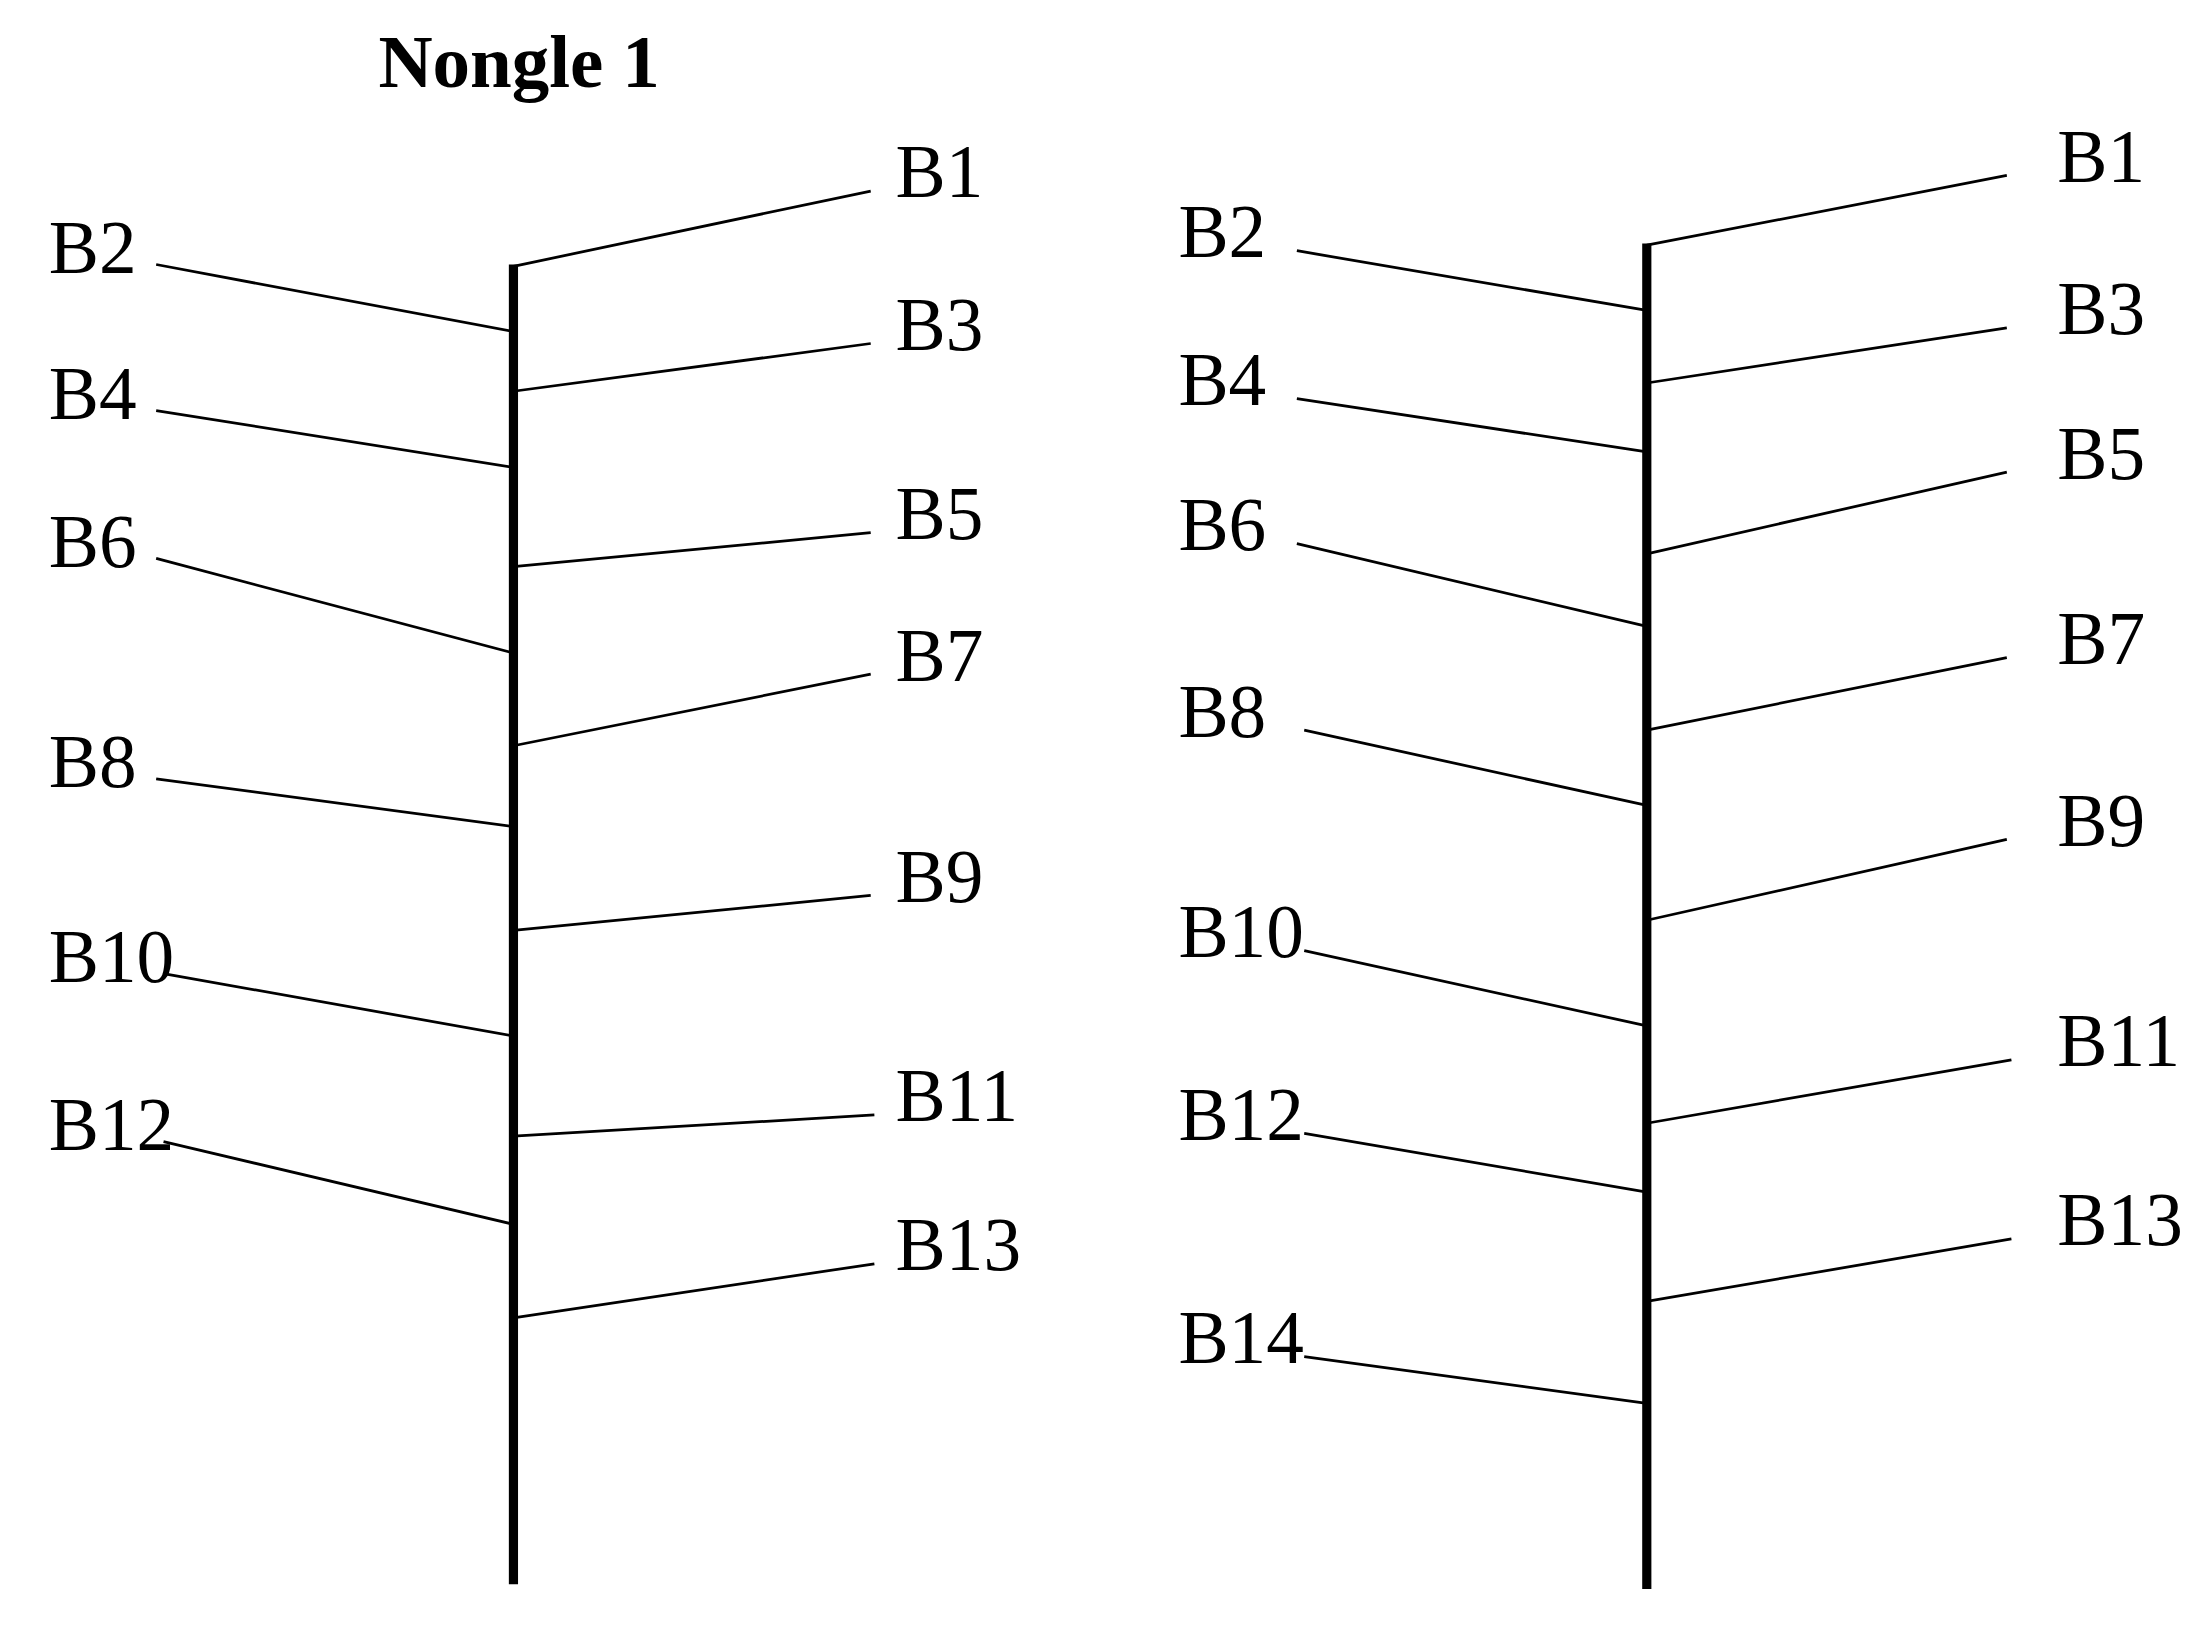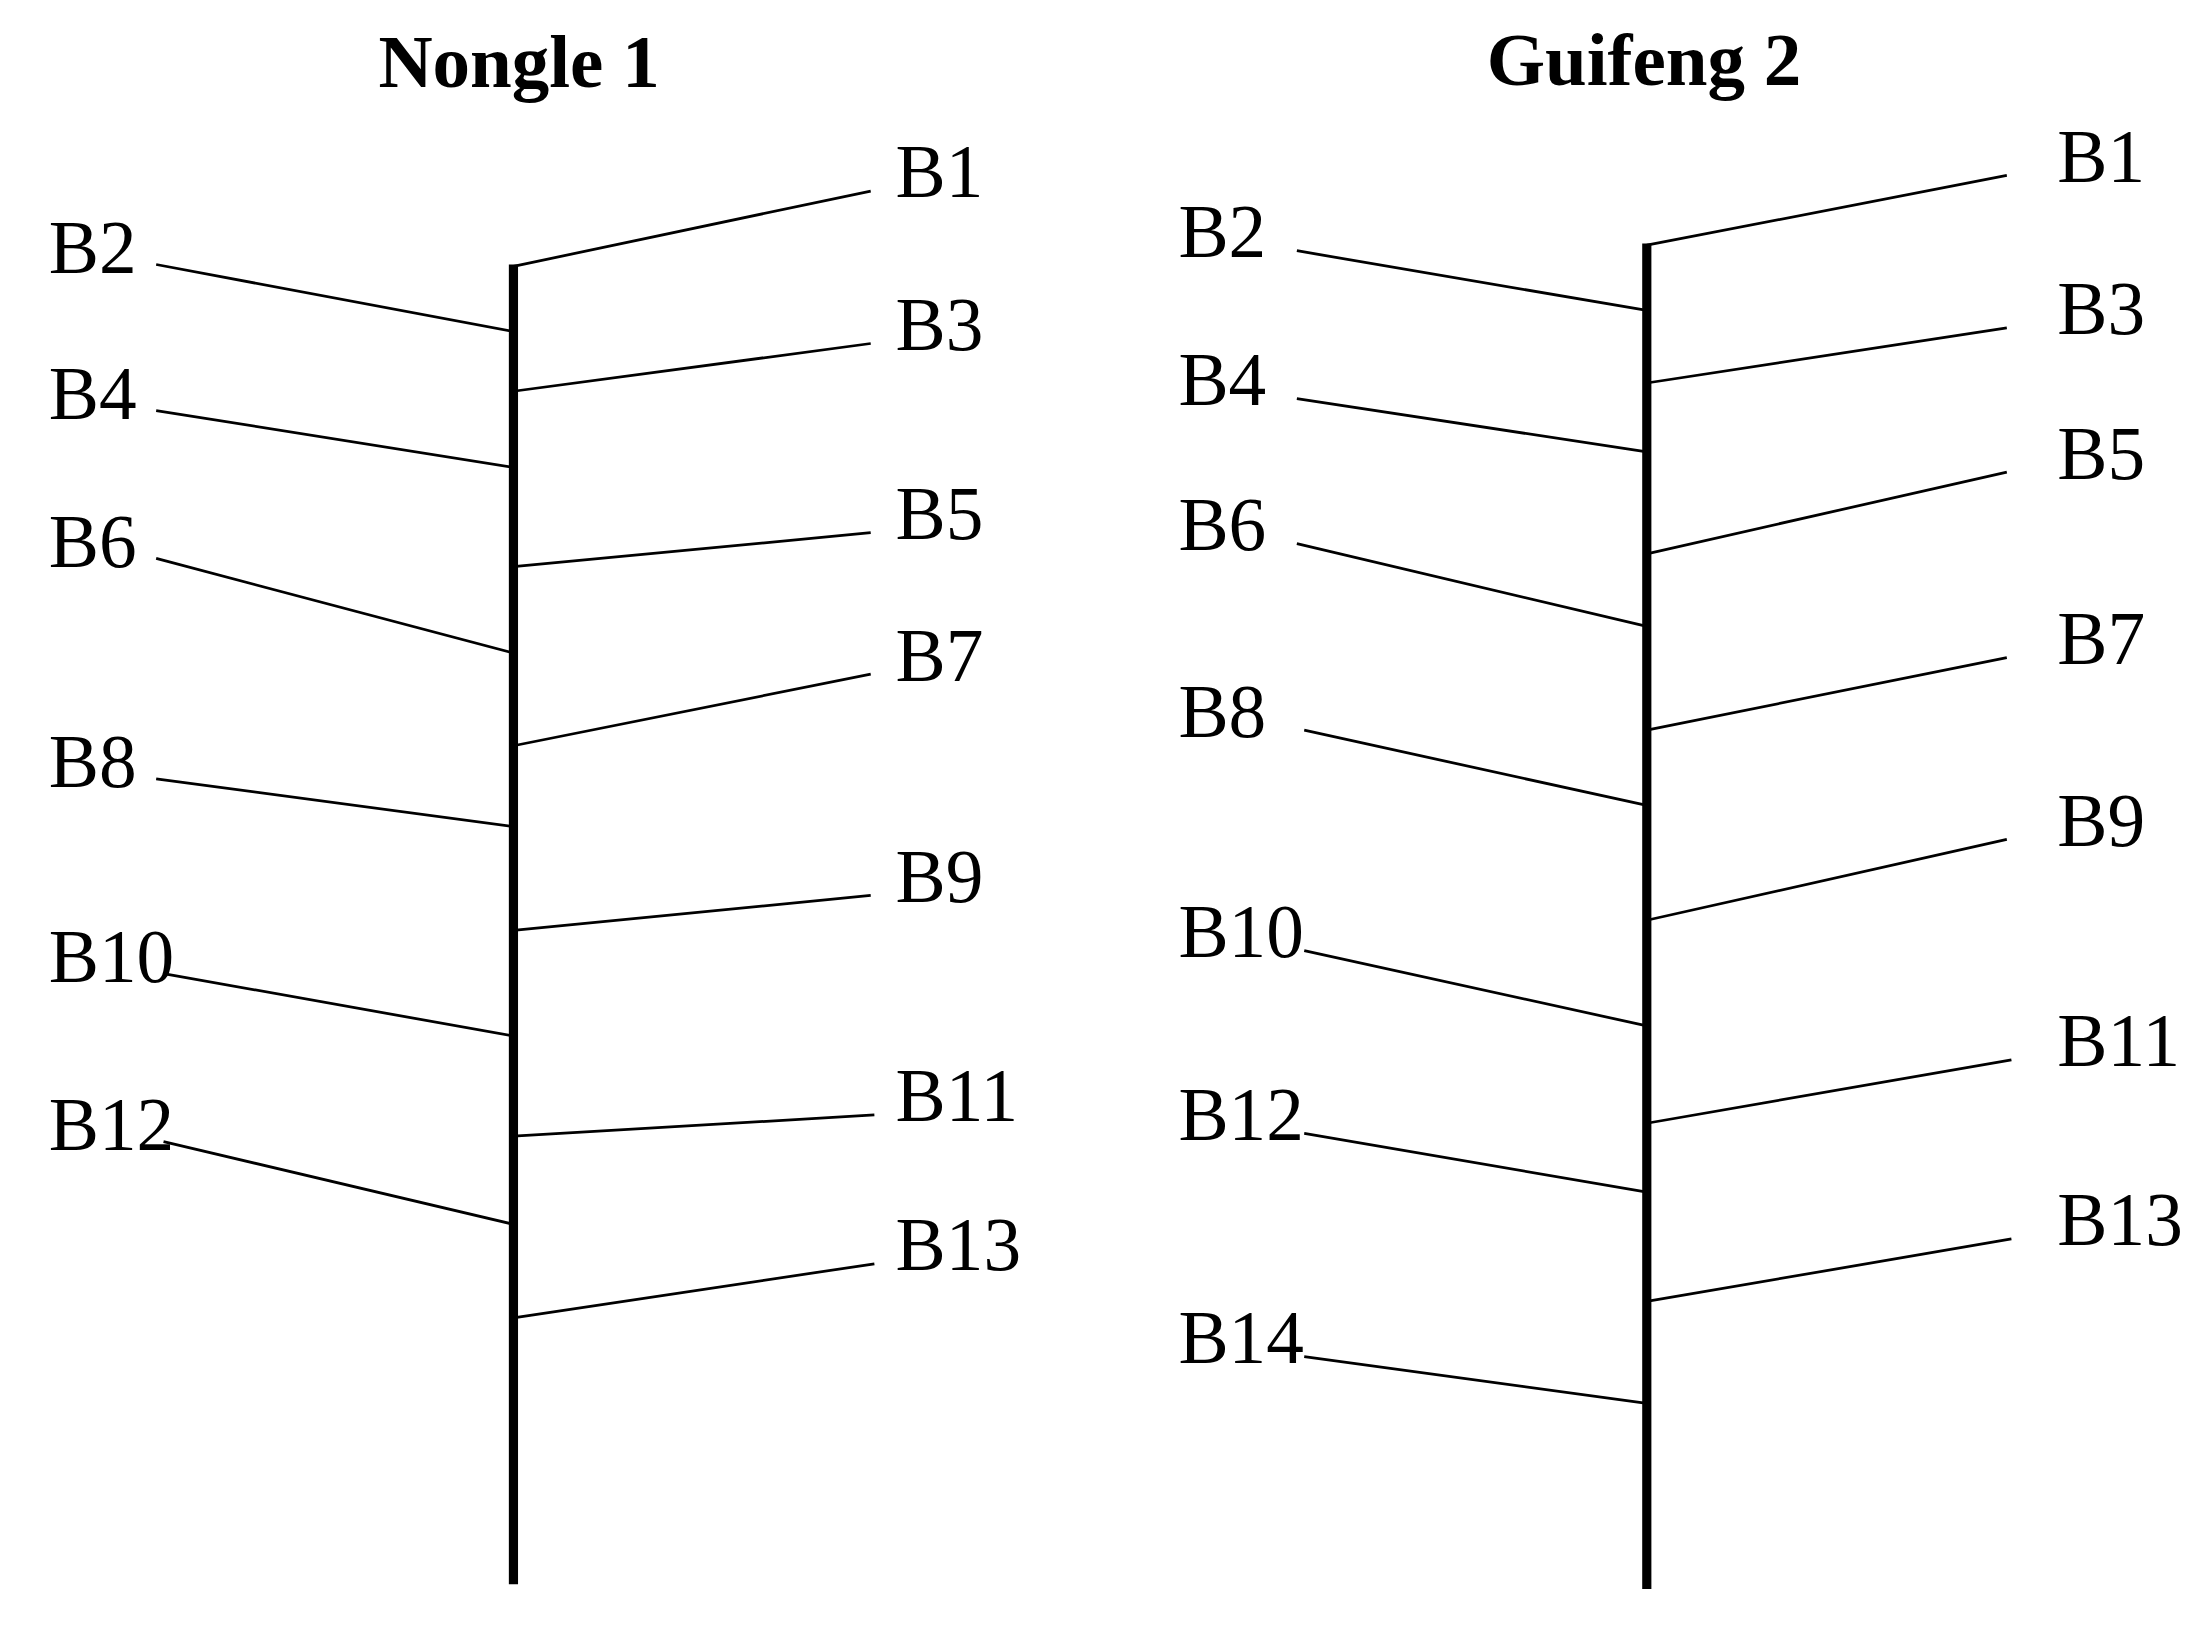--- a/index.html
+++ b/index.html
@@ -36,21 +36,20 @@
     font-family: "Liberation Serif", serif;
     font-size: 82px;
     fill: #000000;
   }
 </style>
 </head>
 <body>
 
 <div id="canvas">
   <div class="diagram-title" id="title-0" style="left: 519px; top: 24px;">Nongle 1</div>
-  <div class="diagram-title" id="title-1" style="left: 1644px; top: 22px;">Guifeng 2</div>
   <svg id="figure-svg" viewBox="0 0 2404 1790" xmlns="http://www.w3.org/2000/svg">
       <g>
         <line x1="559" y1="290" x2="948" y2="208" stroke="#000000" stroke-width="3"></line>
         <line x1="170" y1="288" x2="559" y2="361" stroke="#000000" stroke-width="3"></line>
         <line x1="559" y1="426" x2="948" y2="374" stroke="#000000" stroke-width="3"></line>
         <line x1="170" y1="447" x2="559" y2="509" stroke="#000000" stroke-width="3"></line>
         <line x1="559" y1="617" x2="948" y2="580" stroke="#000000" stroke-width="3"></line>
         <line x1="170" y1="608" x2="559" y2="711" stroke="#000000" stroke-width="3"></line>
         <line x1="559" y1="812" x2="948" y2="734" stroke="#000000" stroke-width="3"></line>
         <line x1="170" y1="848" x2="559" y2="900" stroke="#000000" stroke-width="3"></line>

